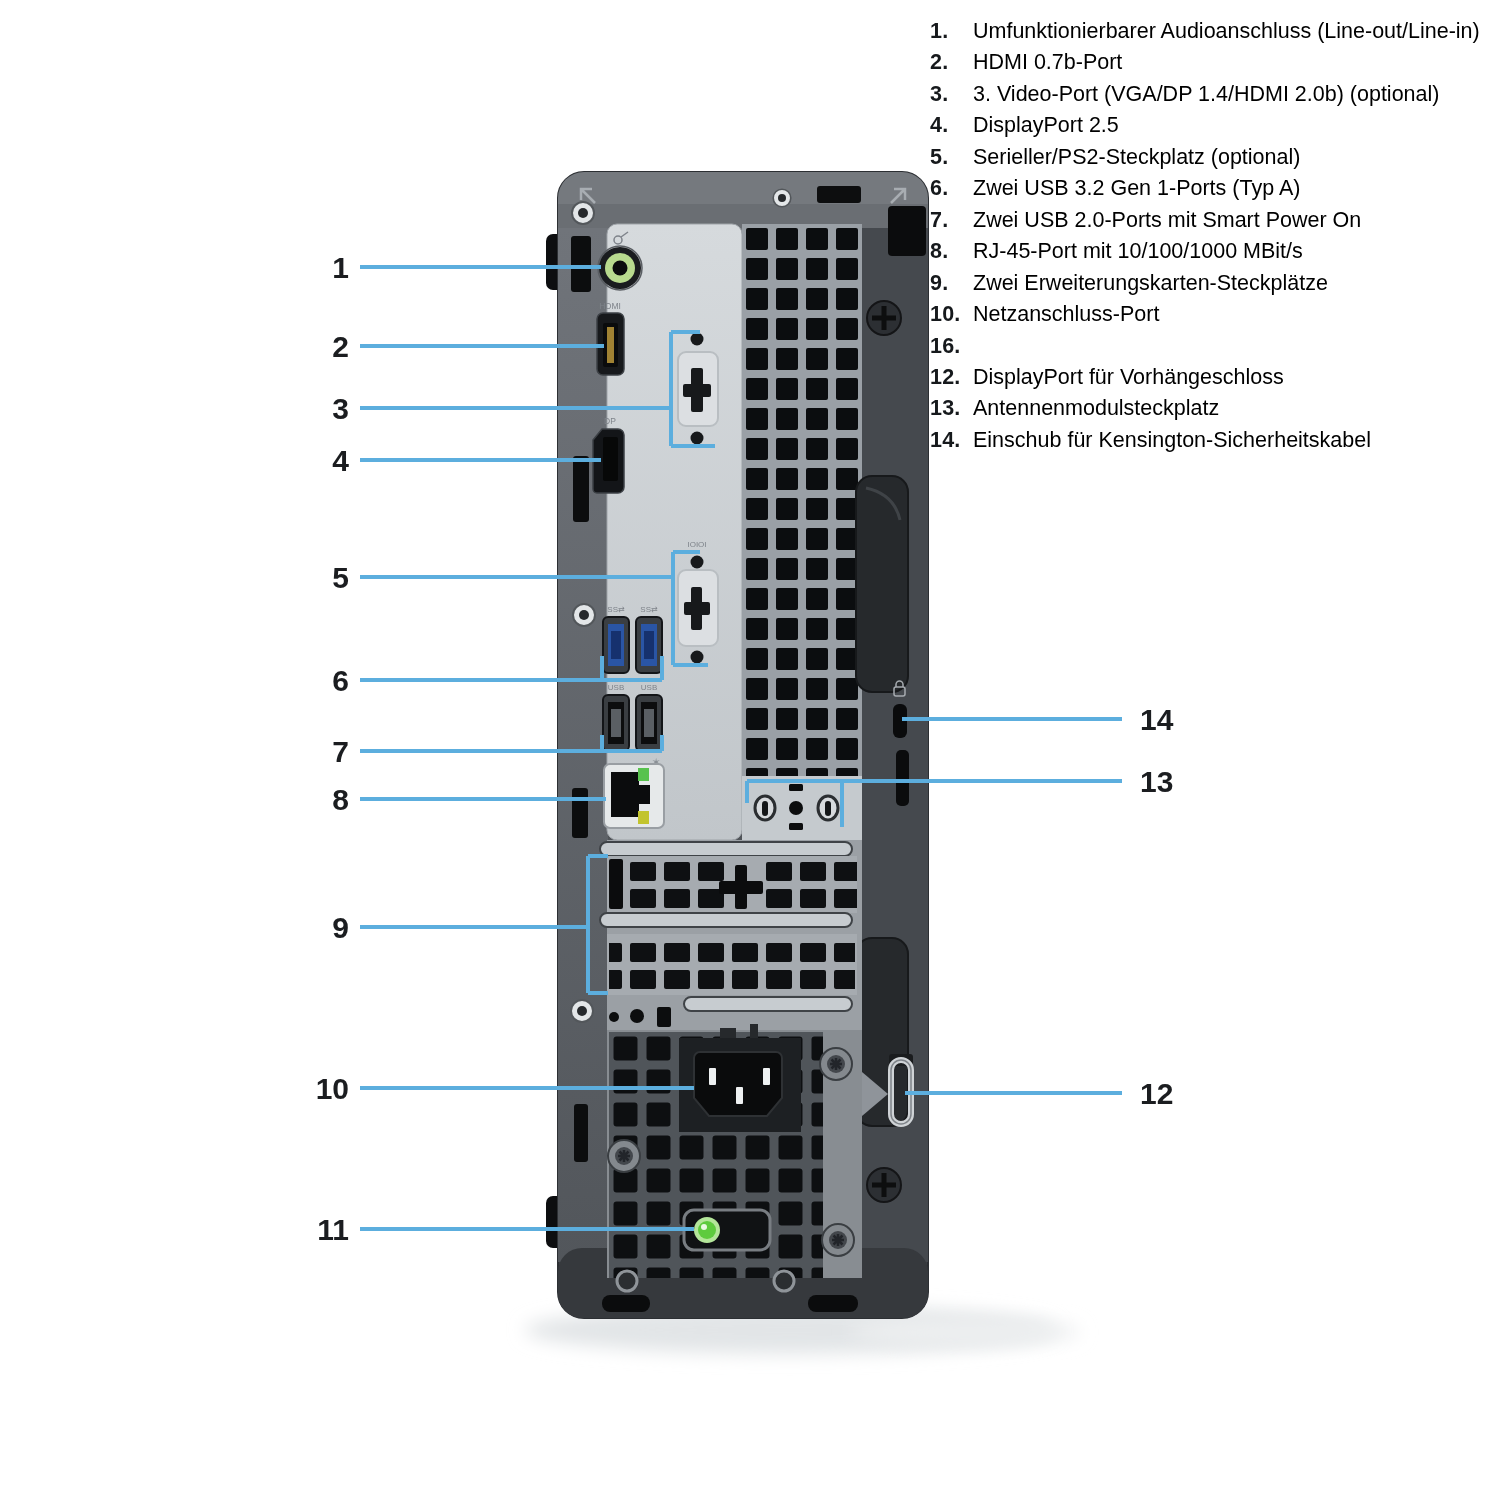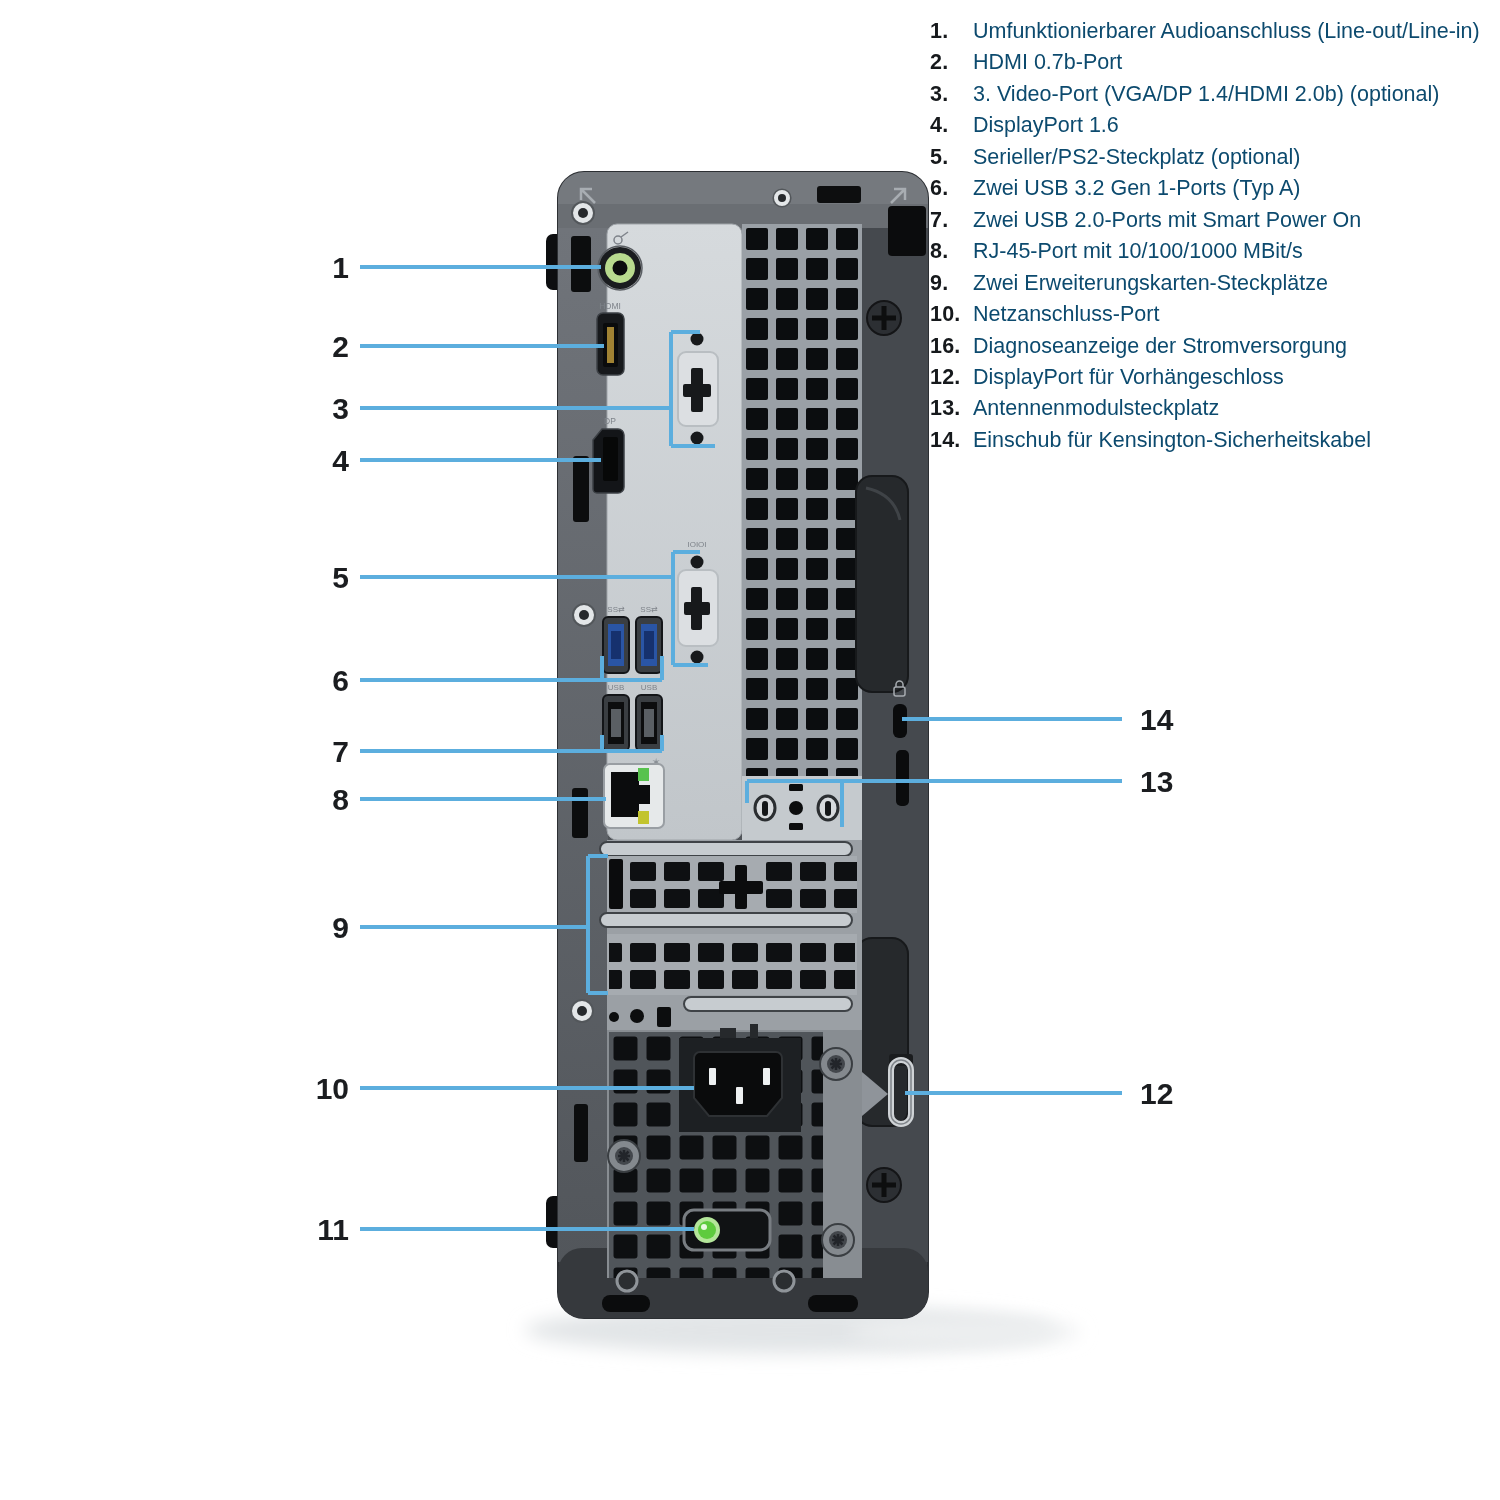--- a/index.html
+++ b/index.html
@@ -2,21 +2,21 @@
 <html><head>
 <meta charset="utf-8">
 <style>
   html,body{margin:0;padding:0;background:#ffffff;}
   body{width:1500px;height:1500px;position:relative;font-family:"Liberation Sans",sans-serif;overflow:hidden;}
   .stage{position:absolute;inset:0;}
   svg{position:absolute;left:0;top:0;}
   .legend{position:absolute;left:930px;top:16px;width:560px;}
   .legend .row{display:flex;line-height:31.45px;font-size:21.5px;white-space:nowrap;}
   .legend .num{width:43px;flex:0 0 43px;font-weight:700;color:#16191c;letter-spacing:.2px;}
-  .legend .txt{color:#0c4a6e;}
+  .legend .txt{color:#000000;}
   .callout-num{font-family:"Liberation Sans",sans-serif;font-weight:700;font-size:30px;fill:#1b1d20;}
   .engraved{font-family:"Liberation Sans",sans-serif;fill:#7e838a;}
 </style>
 </head>
 <body>
 
 <div class="stage">
 
 <svg width="1500" height="1500" viewBox="0 0 1500 1500">
   <defs>
@@ -291,21 +291,21 @@
   <div class="row">
         <span class="num">2.</span>
         <span class="txt">HDMI 0.7b-Port</span>
       </div>
   <div class="row">
         <span class="num">3.</span>
         <span class="txt">3. Video-Port (VGA/DP 1.4/HDMI 2.0b) (optional)</span>
       </div>
   <div class="row">
         <span class="num">4.</span>
-        <span class="txt">DisplayPort 1.6</span>
+        <span class="txt">DisplayPort 2.5</span>
       </div>
   <div class="row">
         <span class="num">5.</span>
         <span class="txt">Serieller/PS2-Steckplatz (optional)</span>
       </div>
   <div class="row">
         <span class="num">6.</span>
         <span class="txt">Zwei USB 3.2 Gen 1-Ports (Typ A)</span>
       </div>
   <div class="row">
@@ -319,21 +319,20 @@
   <div class="row">
         <span class="num">9.</span>
         <span class="txt">Zwei Erweiterungskarten-Steckplätze</span>
       </div>
   <div class="row">
         <span class="num">10.</span>
         <span class="txt">Netzanschluss-Port</span>
       </div>
   <div class="row">
         <span class="num">16.</span>
-        <span class="txt">Diagnoseanzeige der Stromversorgung</span>
       </div>
   <div class="row">
         <span class="num">12.</span>
         <span class="txt">DisplayPort für Vorhängeschloss</span>
       </div>
   <div class="row">
         <span class="num">13.</span>
         <span class="txt">Antennenmodulsteckplatz</span>
       </div>
   <div class="row">

